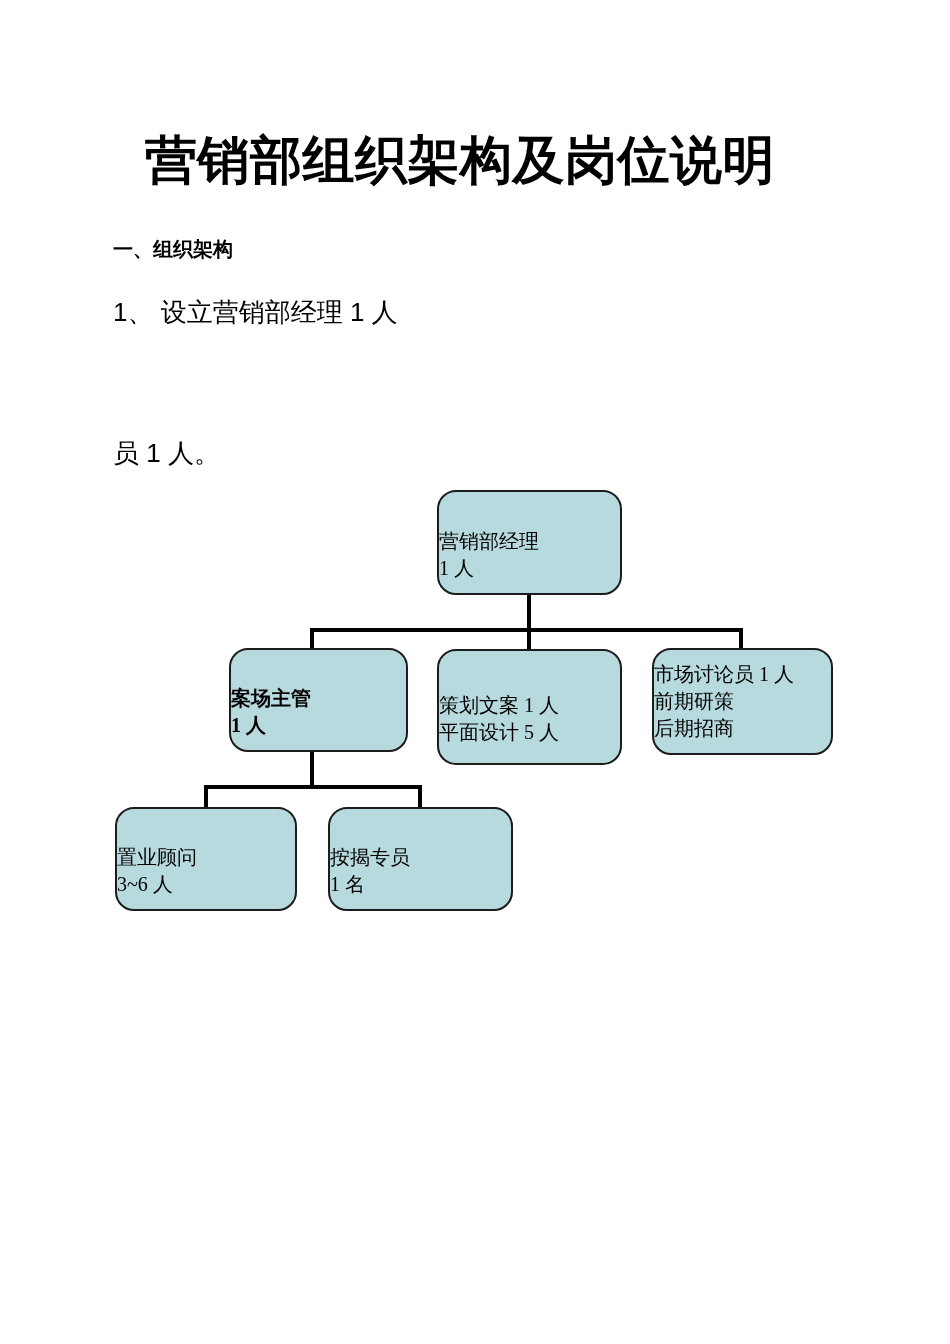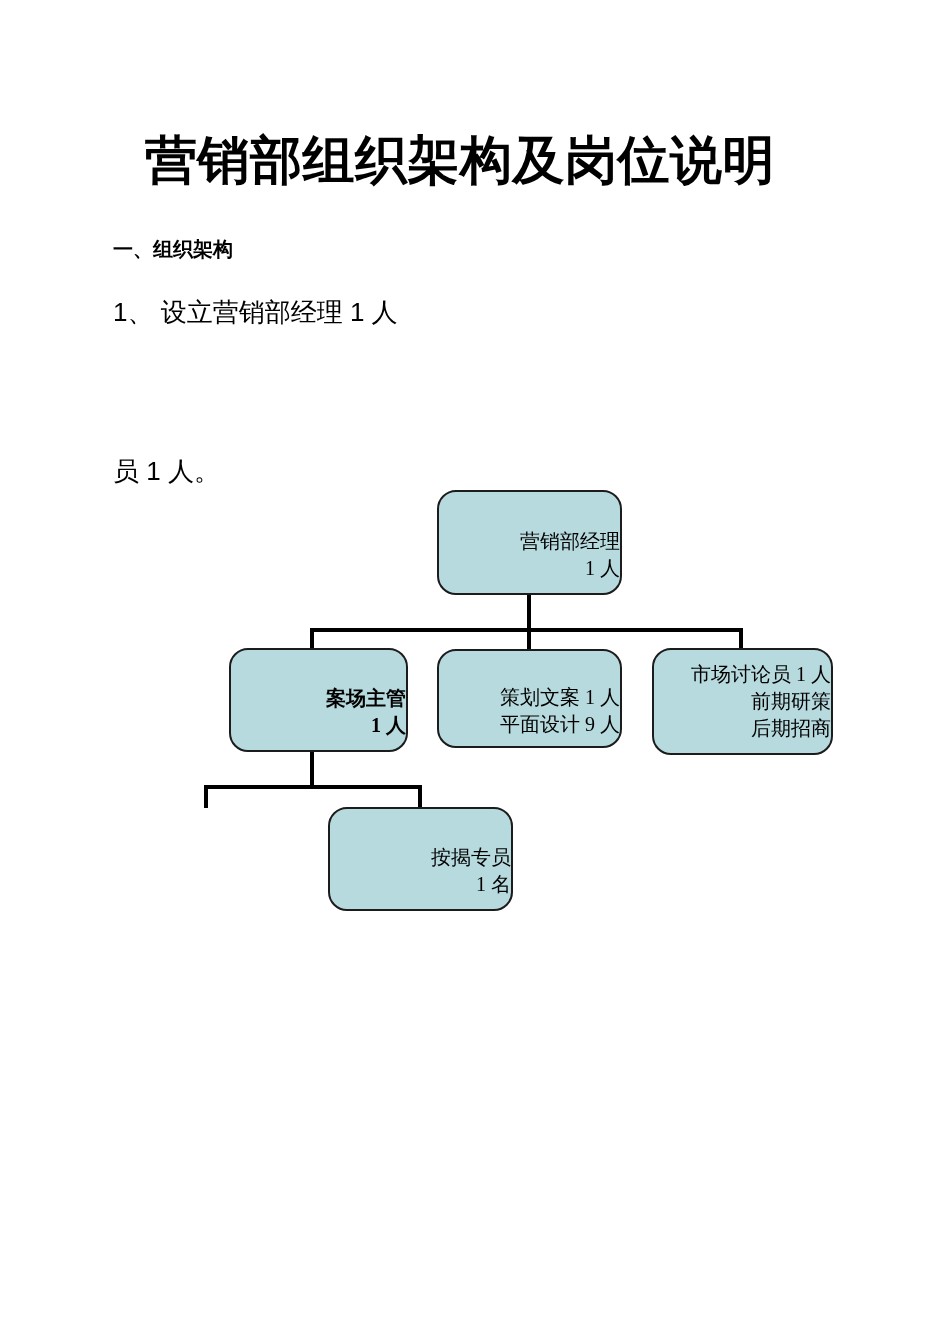--- a/index.html
+++ b/index.html
@@ -40,21 +40,21 @@
   .para {
     position: absolute;
     left: 113px;
     font-size: 26px;
     line-height: 26px;
     white-space: nowrap;
     color: #000000;
   }
   .para-1 { top: 299px; }
   .para-2 { top: 366px; }
-  .para-3 { top: 458px; }
+  .para-3 { top: 440px; }
 
   .org-chart {
     position: absolute;
     left: 0;
     top: 0;
     width: 950px;
     height: 1344px;
     pointer-events: none;
   }
   .connector {
@@ -71,33 +71,32 @@
   .c-tier3-right-drop { left: 418px; top: 787px; width: 4px;   height: 21px; }
 
   .node {
     position: absolute;
     box-sizing: border-box;
     background: var(--node-fill, #b7dade);
     border: 2px solid var(--node-border, #1c1c1c);
     border-radius: 19px;
     display: flex;
     flex-direction: column;
-    align-items: flex-end;
+    align-items: flex-start;
     justify-content: center;
     text-align: center;
     font-family: "Liberation Serif", "DejaVu Serif", serif;
     font-size: 20px;
     line-height: 27px;
     color: #000000;
-    padding-left: 12px;
   }
   .node.pad2 { padding-top: 24px; }
   .n-manager             { left: 437px; top: 490px; width: 185px; height: 105px; }
   .n-site-supervisor     { left: 229px; top: 648px; width: 179px; height: 104px; font-weight: bold; }
-  .n-planning            { left: 437px; top: 649px; width: 185px; height: 99px;  }
+  .n-planning            { left: 437px; top: 649px; width: 185px; height: 116px;  }
   .n-market              { left: 652px; top: 648px; width: 181px; height: 107px; }
   .n-property-consultant { left: 115px; top: 807px; width: 182px; height: 104px; }
   .n-mortgage-specialist { left: 328px; top: 807px; width: 185px; height: 104px; }
 </style>
 </head>
 <body>
 
 <div class="page">
 
   <div class="doc-title">营销部组织架构及岗位说明</div>
@@ -125,29 +124,33 @@
       <div class="node-line">1 人</div>
     </div>
 
     <div class="node pad2 n-site-supervisor">
       <div class="node-line">案场主管</div>
       <div class="node-line">1 人</div>
     </div>
 
     <div class="node pad2 n-planning">
       <div class="node-line">策划文案 1 人</div>
-      <div class="node-line">平面设计 9 人</div>
+      <div class="node-line">平面设计 5 人</div>
     </div>
 
     <div class="node n-market">
       <div class="node-line">市场讨论员 1 人</div>
       <div class="node-line">前期研策</div>
       <div class="node-line">后期招商</div>
     </div>
 
+    <div class="node pad2 n-property-consultant">
+      <div class="node-line">置业顾问</div>
+      <div class="node-line">3~6 人</div>
+    </div>
 
     <div class="node pad2 n-mortgage-specialist">
       <div class="node-line">按揭专员</div>
       <div class="node-line">1 名</div>
     </div>
 
   </div>
 </div>
 
 </body></html>

